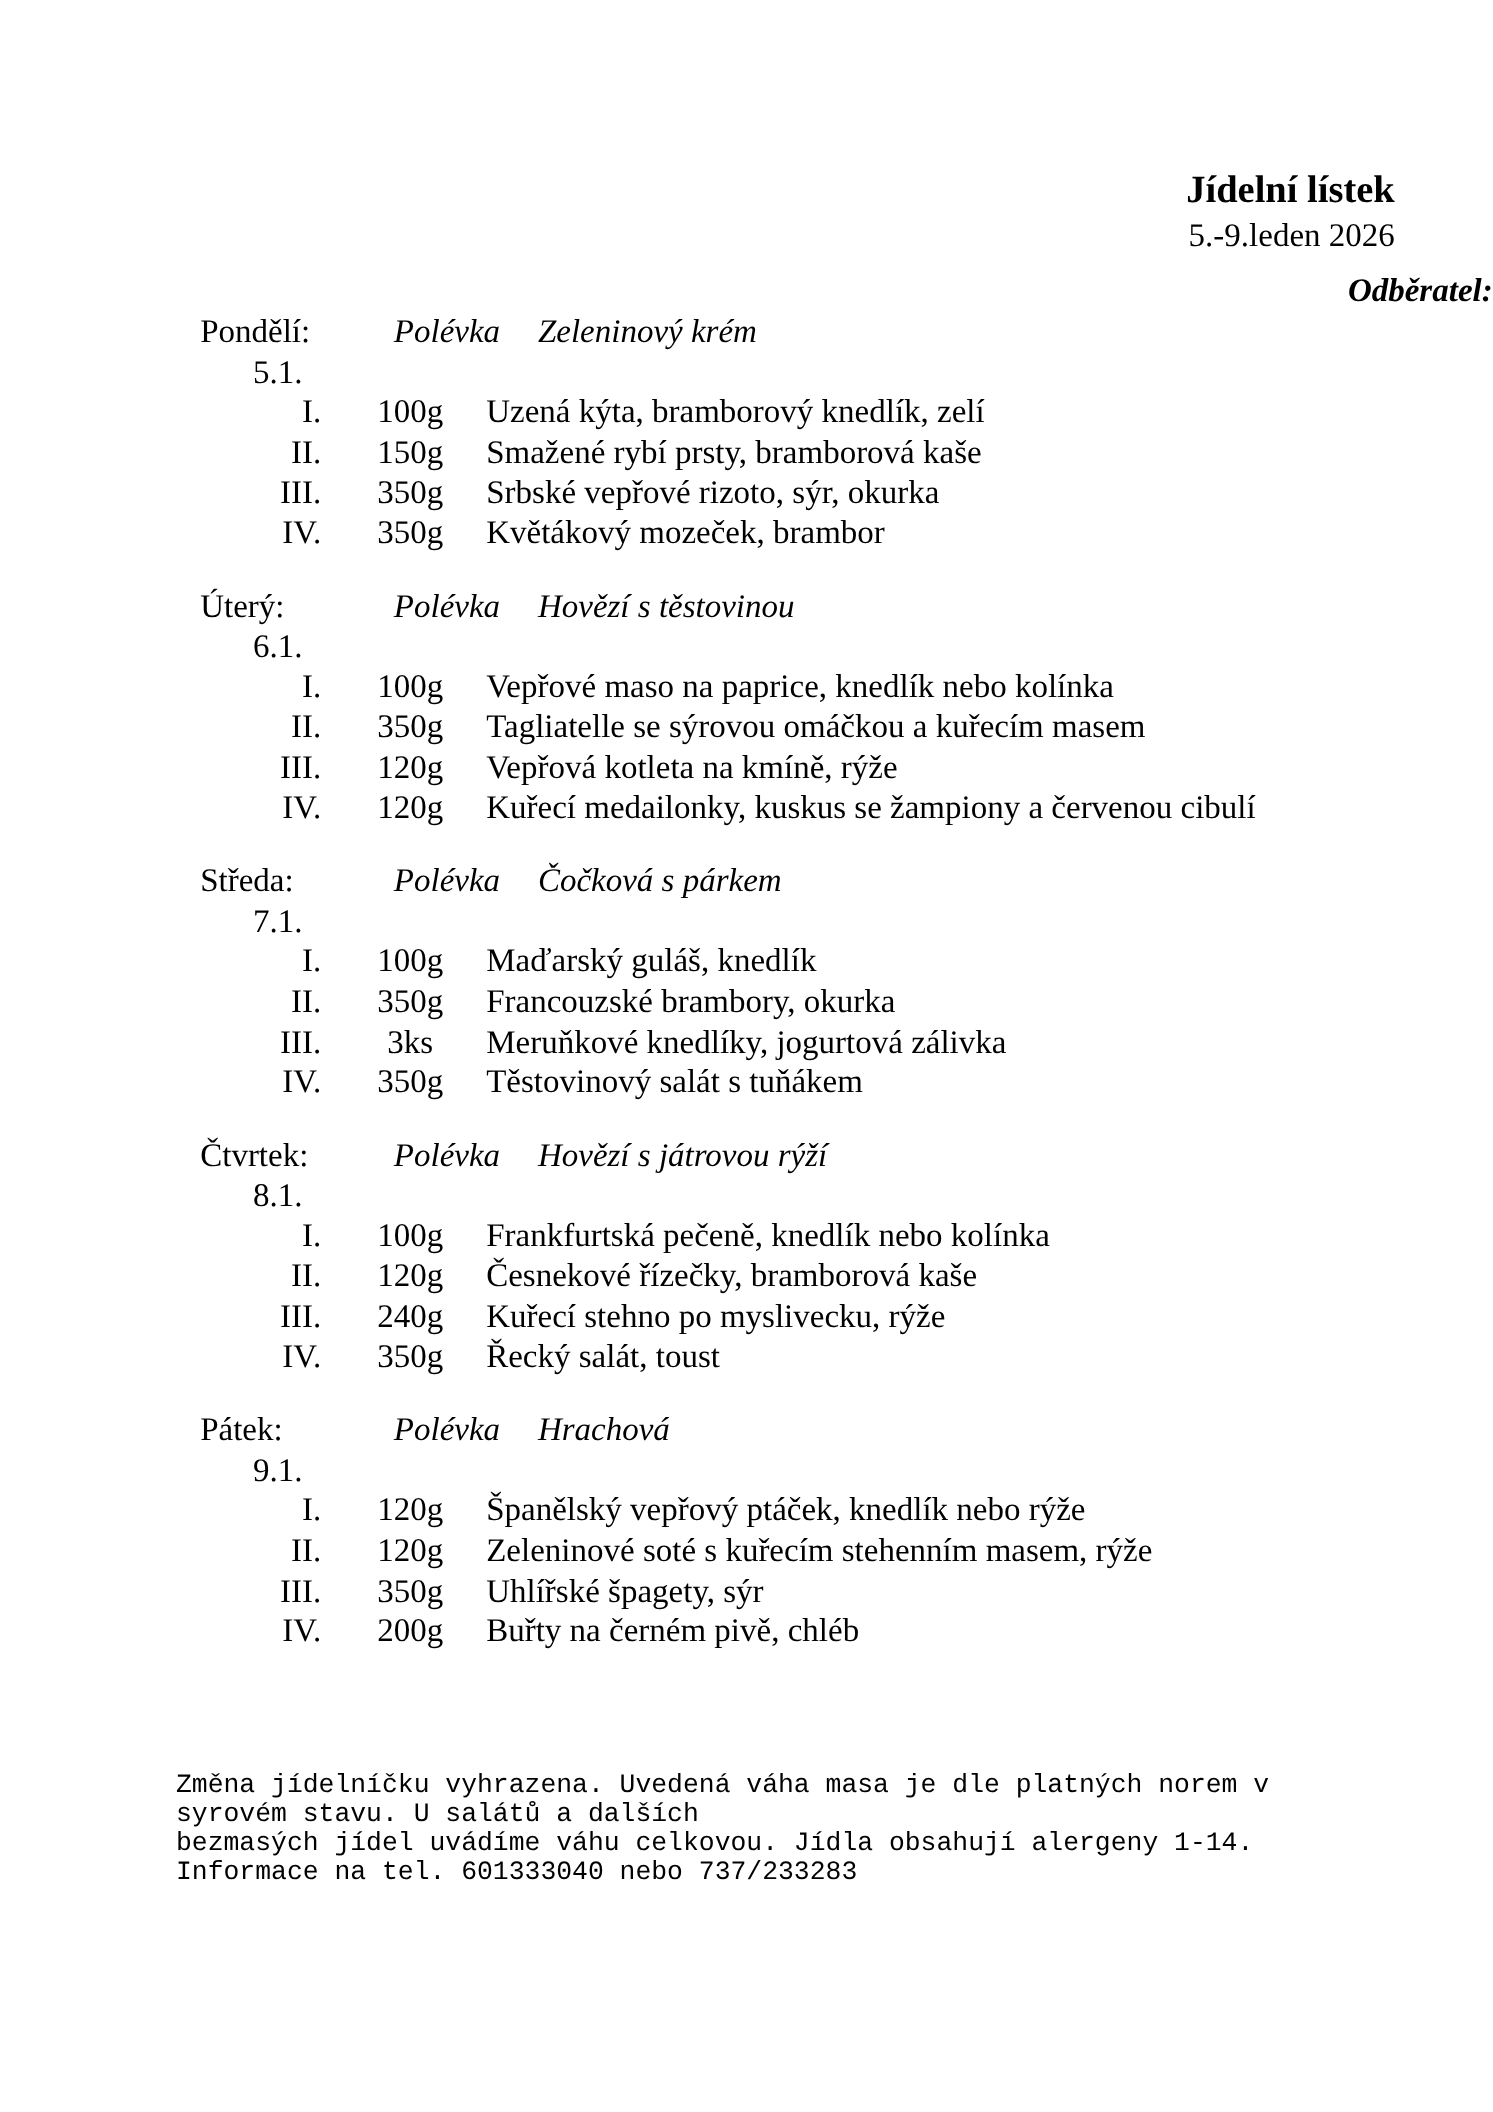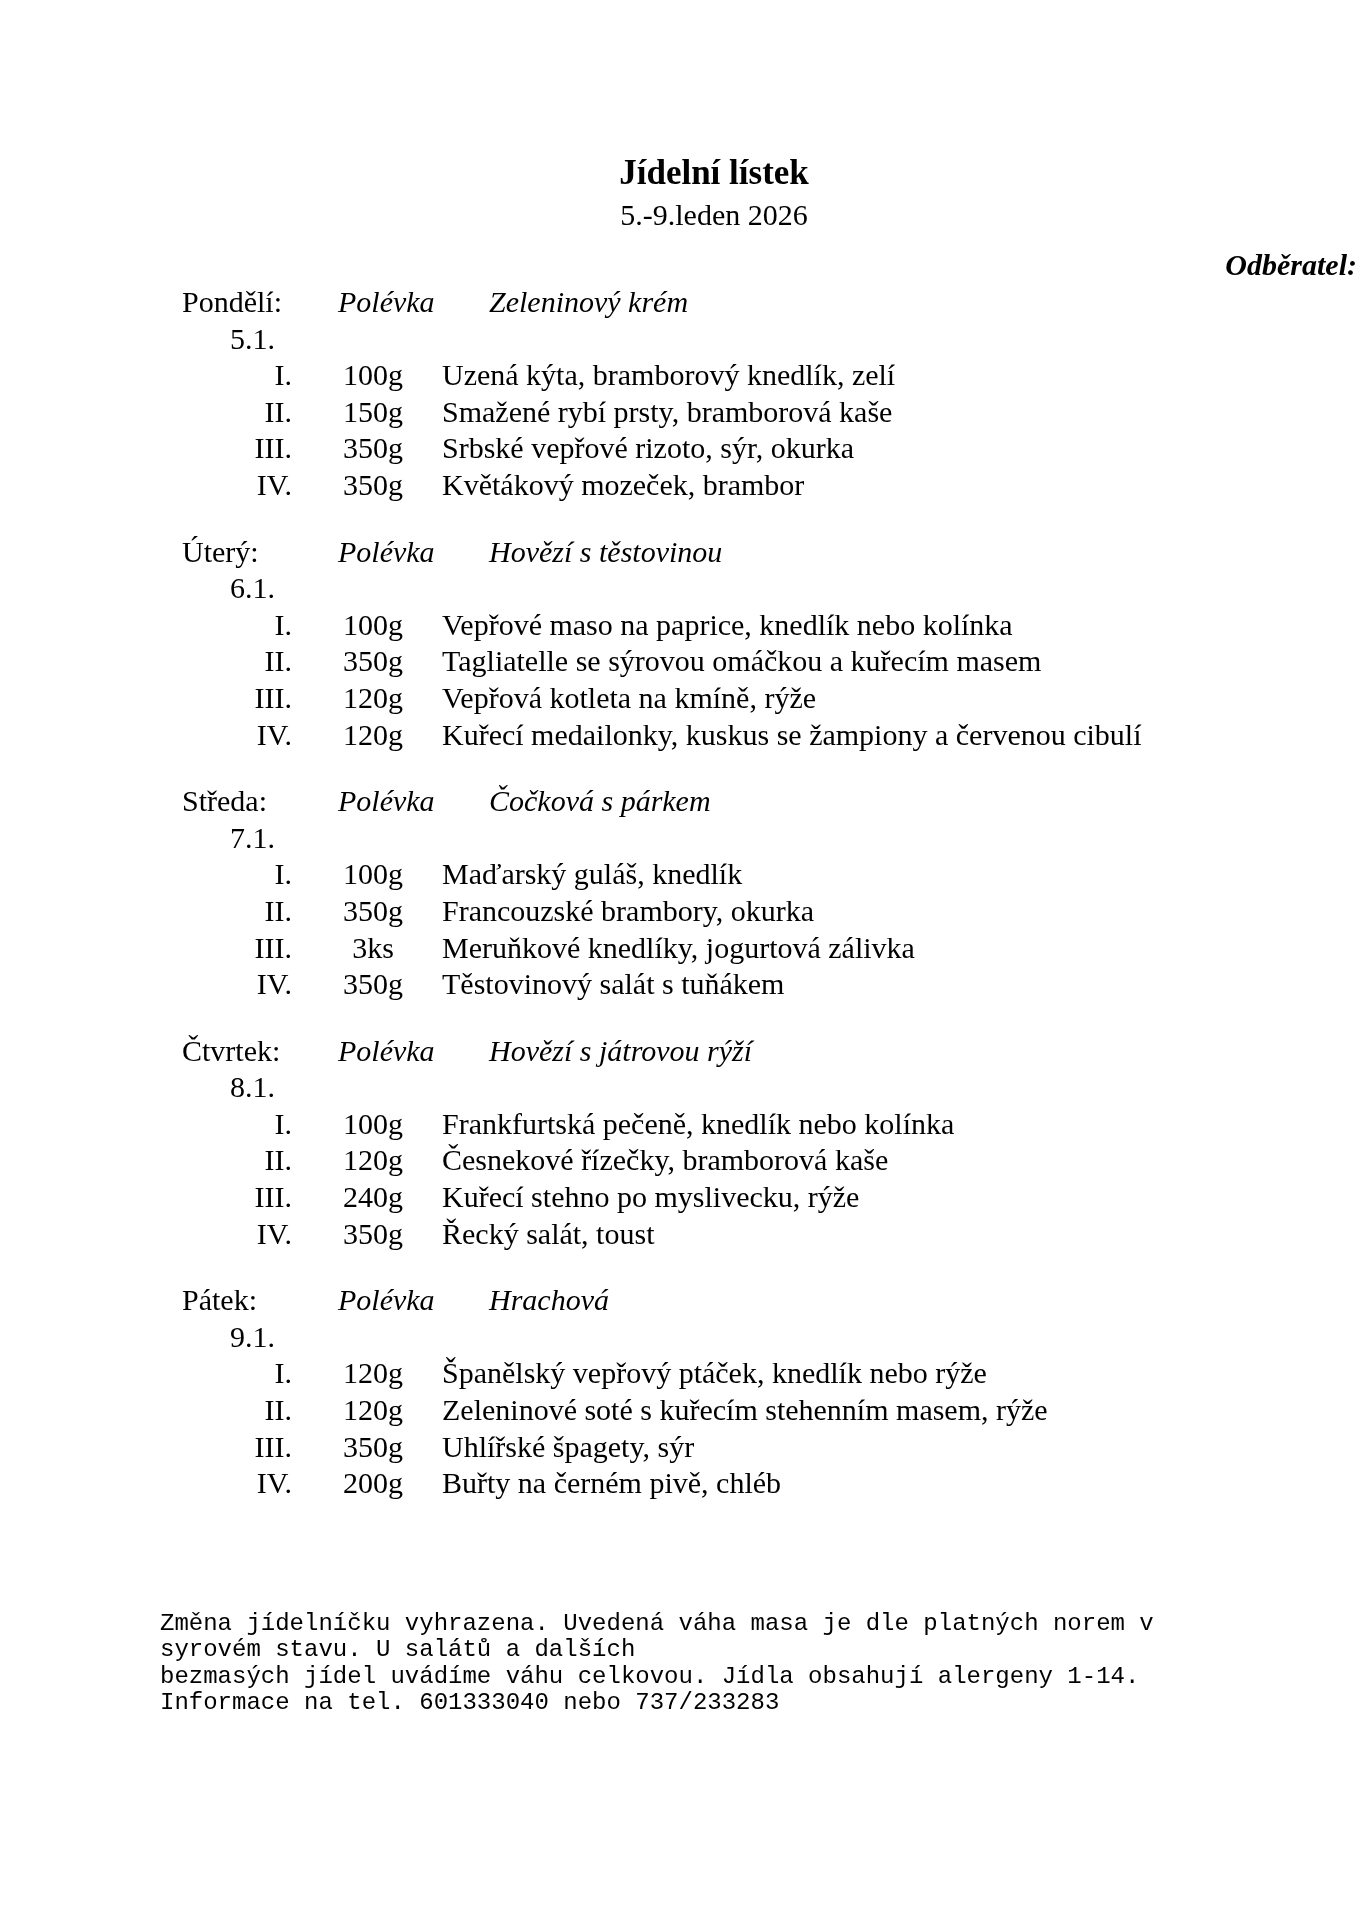--- a/index.html
+++ b/index.html
@@ -13,21 +13,21 @@
   }
   .page {
     position: relative;
     width: 1357px;
     height: 1920px;
     background: #ffffff;
   }
   .head-center {
     margin-left: 160px;
     width: 1108px;
-    text-align: center;
+    text-align: right;
     padding-top: 150px;
   }
   .title {
     font-size: 35px;
     font-weight: 700;
     line-height: 46px;
   }
   .date-range {
     font-size: 30px;
     line-height: 38px;
@@ -44,21 +44,21 @@
   .day-section { margin-bottom: 30px; padding-left: 22px; }
   .row { position: relative; height: 36.6px; }
   .row span {
     position: absolute;
     top: 0;
     line-height: 36.6px;
     font-size: 30px;
     white-space: pre;
   }
   .c-day  { left: 160px; }
-  .c-polevka { left: 316px; font-style: italic; }
+  .c-polevka { left: 336px; font-style: italic; }
   .c-soup { left: 467px; font-style: italic; }
   .c-date { left: 208px; }
   .c-num  { left: 120px; width: 150px; text-align: right; }
   .c-wt   { left: 296px; width: 110px; text-align: center; }
   .c-dish { left: 420px; }
   .footer {
     margin-left: 160px;
     margin-top: 109px;
     width: 1060px;
     font-size: 24px;

